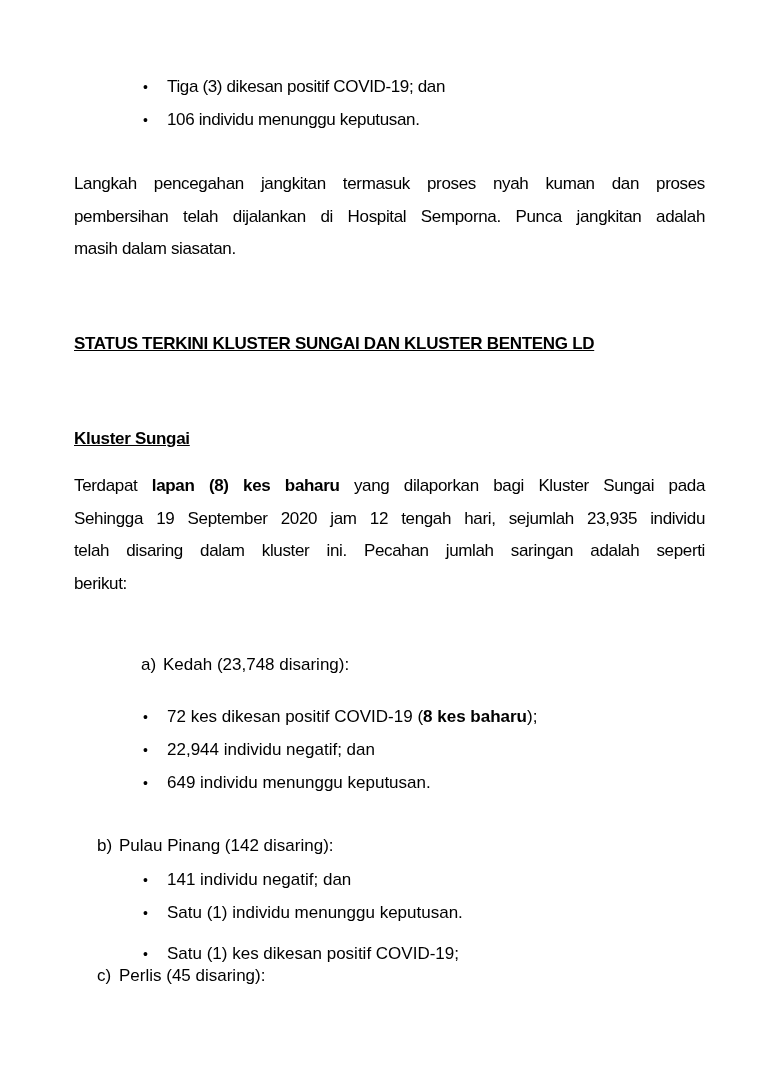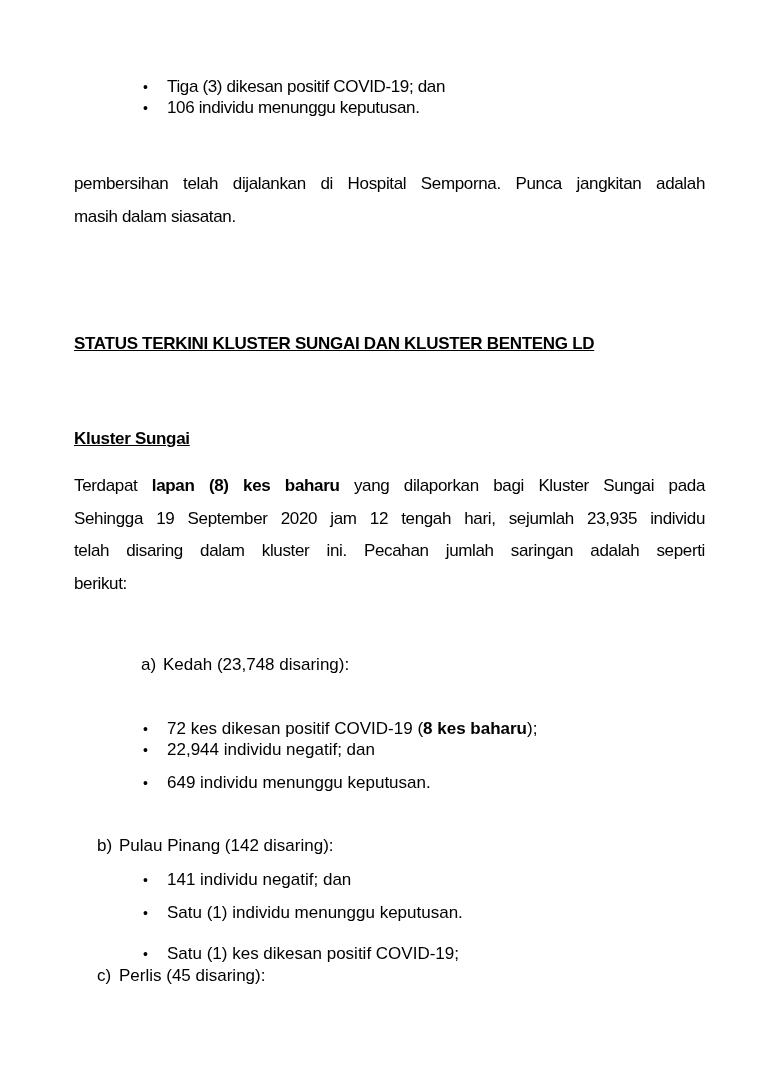--- a/index.html
+++ b/index.html
@@ -17,44 +17,45 @@
     b { font-weight: bold; }
     .sub { position: absolute; left: 97px; white-space: nowrap; line-height: 20px; font-size: 17px; }
     .sub .lbl { display: inline-block; width: 22px; }
   </style>
 </head>
 <body>
 
 <div class="bullet-row narrow" style="top:77px;">
   <span class="dot">•</span><span>Tiga (3) dikesan positif COVID-19; dan</span>
 </div>
-<div class="bullet-row narrow" style="top:98px;">
+<div class="bullet-row narrow" style="top:110px;">
   <span class="dot">•</span><span>106 individu menunggu keputusan.</span>
 </div>
 
 <div class="para narrow" style="top:168px;">
+  <span class="jl">Langkah pencegahan jangkitan termasuk proses nyah kuman dan proses</span>
   <span class="jl">pembersihan telah dijalankan di Hospital Semporna. Punca jangkitan adalah</span>
   <span class="last">masih dalam siasatan.</span>
 </div>
 
 <div class="heading narrow" style="top:334px;">STATUS TERKINI KLUSTER SUNGAI DAN KLUSTER BENTENG LD</div>
 
 <div class="heading narrow" style="top:429px;">Kluster Sungai</div>
 
 <div class="para narrow" style="top:470px;">
   <span class="jl"><span>Terdapat </span><b>lapan (8) kes baharu</b><span> yang dilaporkan bagi Kluster Sungai pada</span></span>
   <span class="jl">Sehingga 19 September 2020 jam 12 tengah hari, sejumlah 23,935 individu</span>
   <span class="jl">telah disaring dalam kluster ini. Pecahan jumlah saringan adalah seperti</span>
   <span class="last">berikut:</span>
 </div>
 
 <div class="sub" style="top:655px;margin-left:44px;">
   <span class="lbl">a)</span><span>Kedah (23,748 disaring):</span>
 </div>
-<div class="bullet-row" style="top:707px;margin-top:12px;">
+<div class="bullet-row" style="top:707px;">
   <span class="dot">•</span><span>72 kes dikesan positif COVID-19 (</span><b>8 kes baharu</b><span>);</span>
 </div>
 <div class="bullet-row" style="top:740px;">
   <span class="dot">•</span><span>22,944 individu negatif; dan</span>
 </div>
 <div class="bullet-row" style="top:773px;">
   <span class="dot">•</span><span>649 individu menunggu keputusan.</span>
 </div>
 
 <div class="sub" style="top:836px;">

